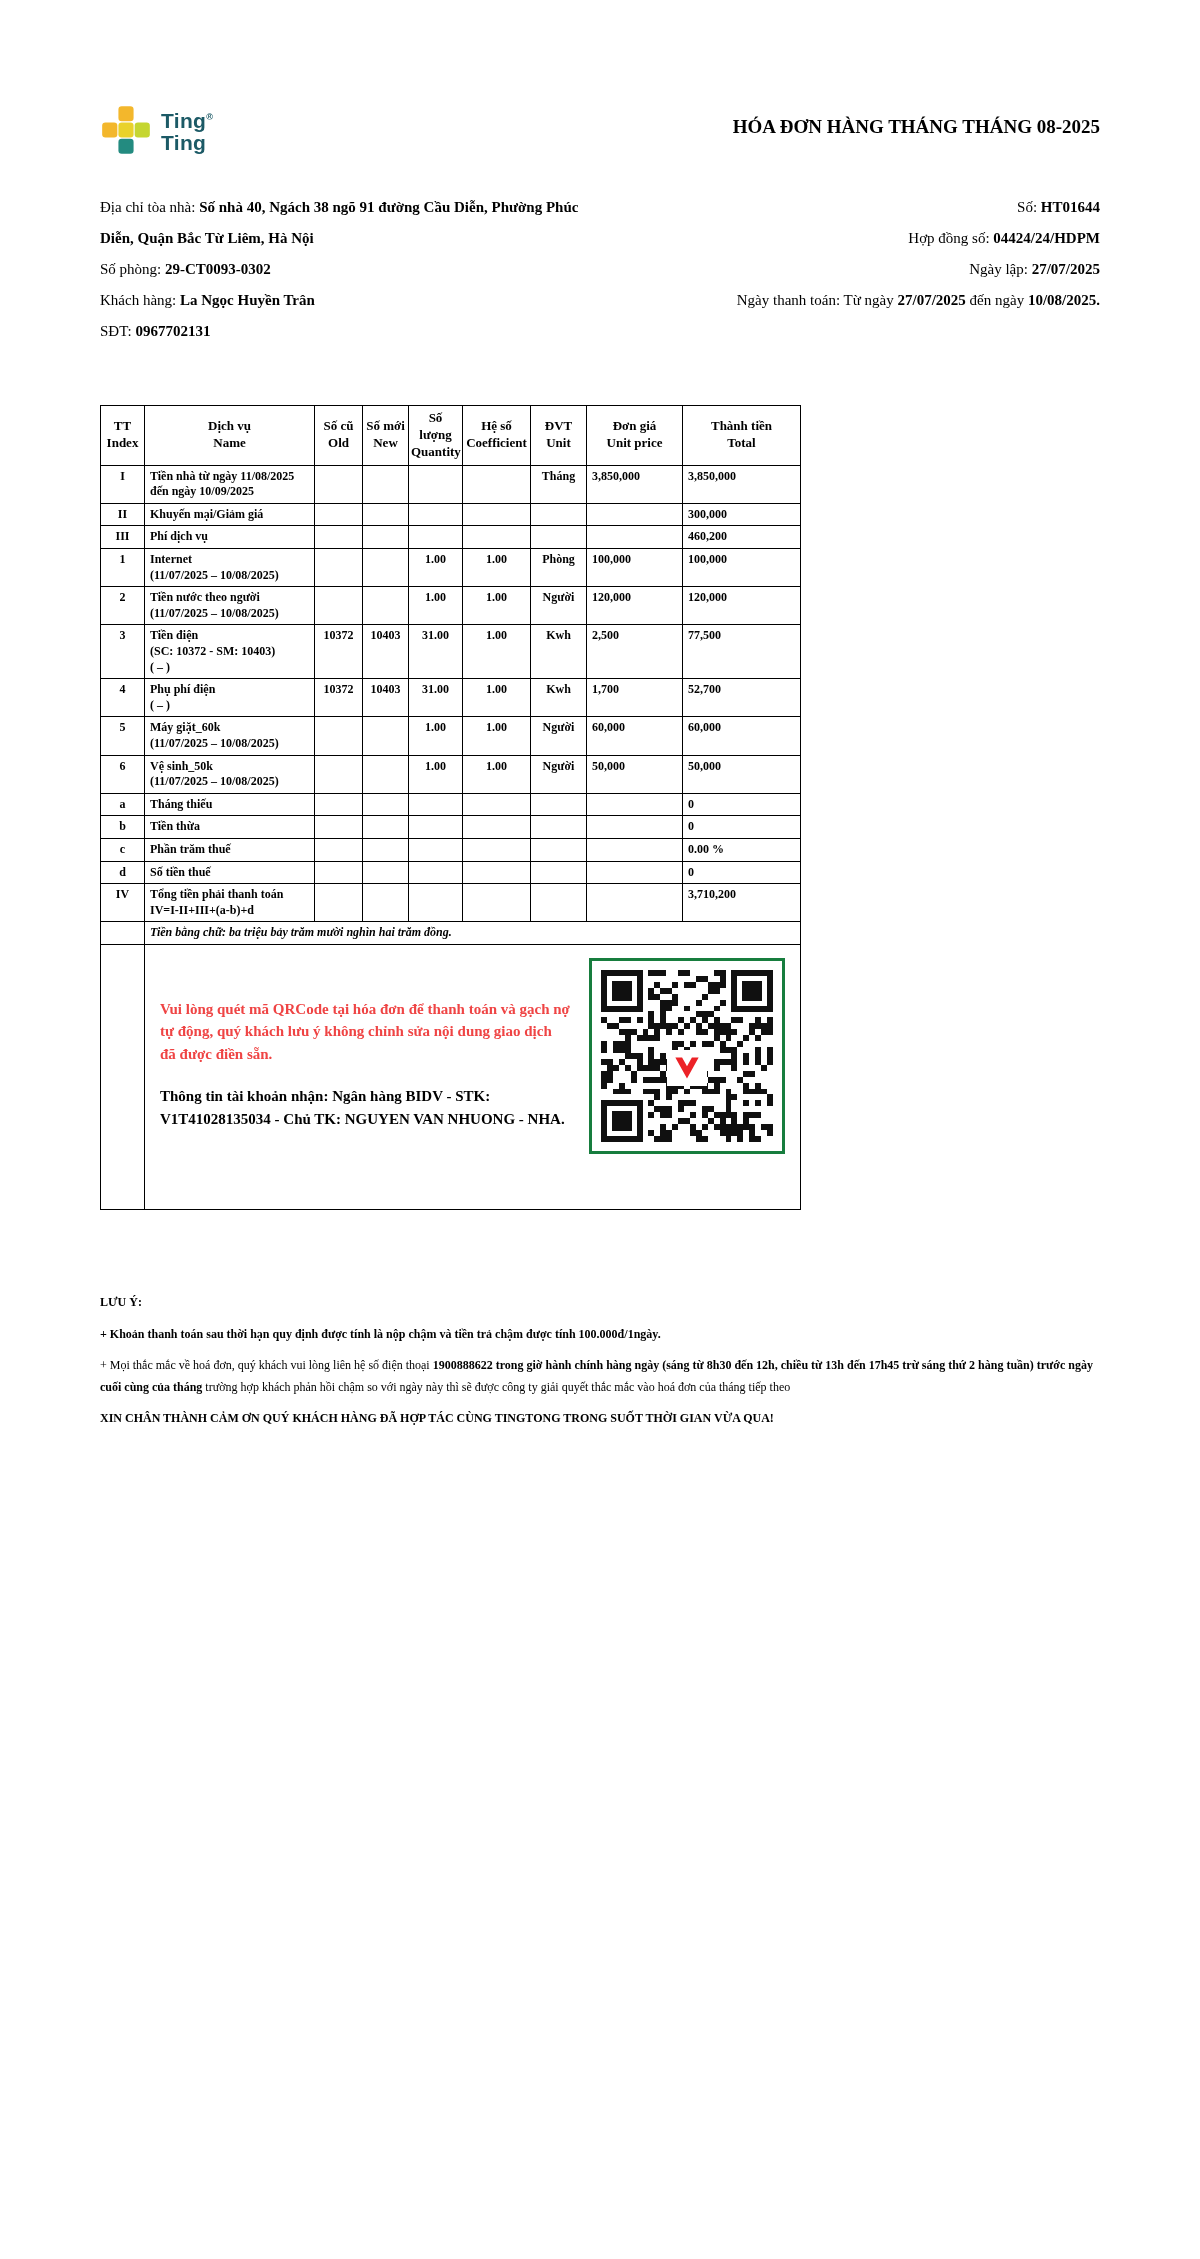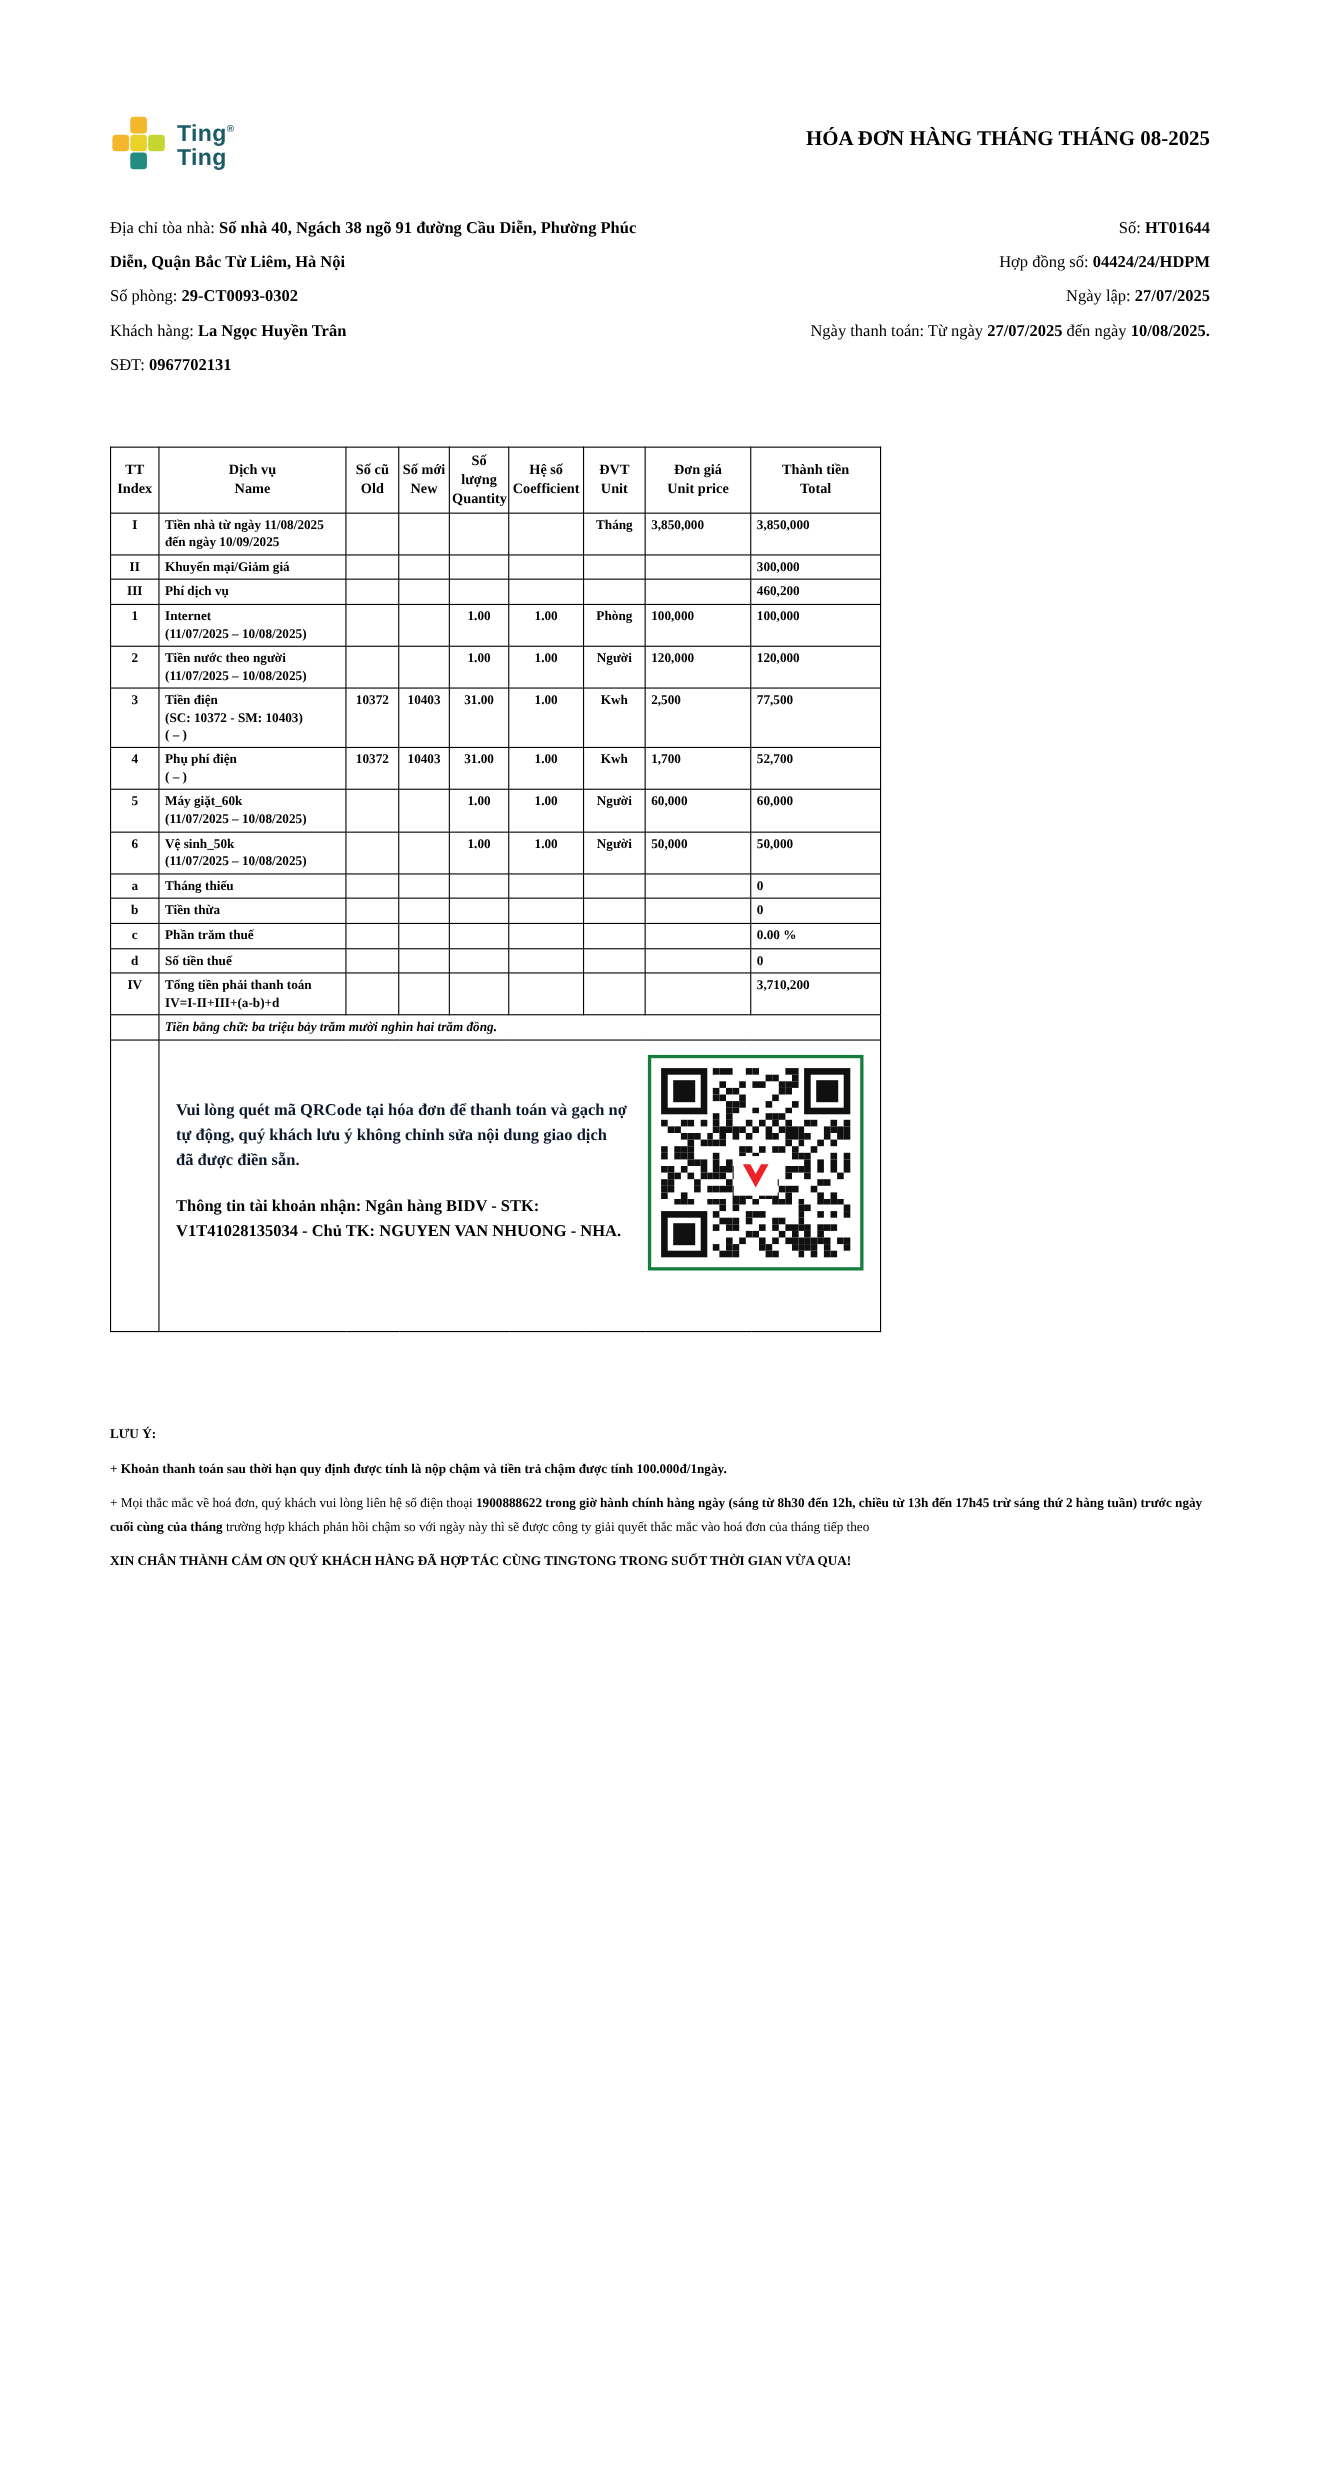--- a/index.html
+++ b/index.html
@@ -33,21 +33,21 @@
                   padding:4px 2px; font-weight:bold; line-height:1.3; }
   .inv-table td { font-weight:bold; line-height:1.3; }
   td.c-name { white-space:pre-line; }
   .ta-c { text-align:center; } .ta-r { text-align:left; }
   .words-cell { font-weight:normal; font-style:italic; padding:5px 8px; }
   .plain { font-weight:normal; }
 
   
   .qr-flex { display:flex; align-items:flex-start; gap:18px; padding:8px 8px 16px 8px; min-height:258px; }
   .qr-texts { flex:1; margin-top:42px; padding-left:2px; }
-  .red-note { color:#0f172a; font-weight:bold; font-size:15px; line-height:1.5;
+  .red-note { color:#ef4444; font-weight:bold; font-size:15px; line-height:1.5;
               margin:0 0 20px; max-width:430px; }
   .acct { font-size:15px; line-height:1.5; margin:0; max-width:430px; }
   .qr-outer { border:3px solid #177d3e; background:#fff; padding:9px; flex:0 0 auto; margin:2px 2px 0 0; }
   .qr-inner { position:relative; width:172px; height:172px; }
   .qr-grid { display:grid; width:100%; height:100%;
              grid-template-columns:repeat(29,1fr); grid-auto-rows:1fr; }
   .qm { background:#101010; }
   .finder { position:absolute; width:42px; height:42px; border:6px solid #101010; background:#fff; }
   .finder::after { content:""; position:absolute; inset:5px; background:#101010; }
   .f-tl { top:0; left:0; } .f-tr { top:0; right:0; } .f-bl { bottom:0; left:0; }

